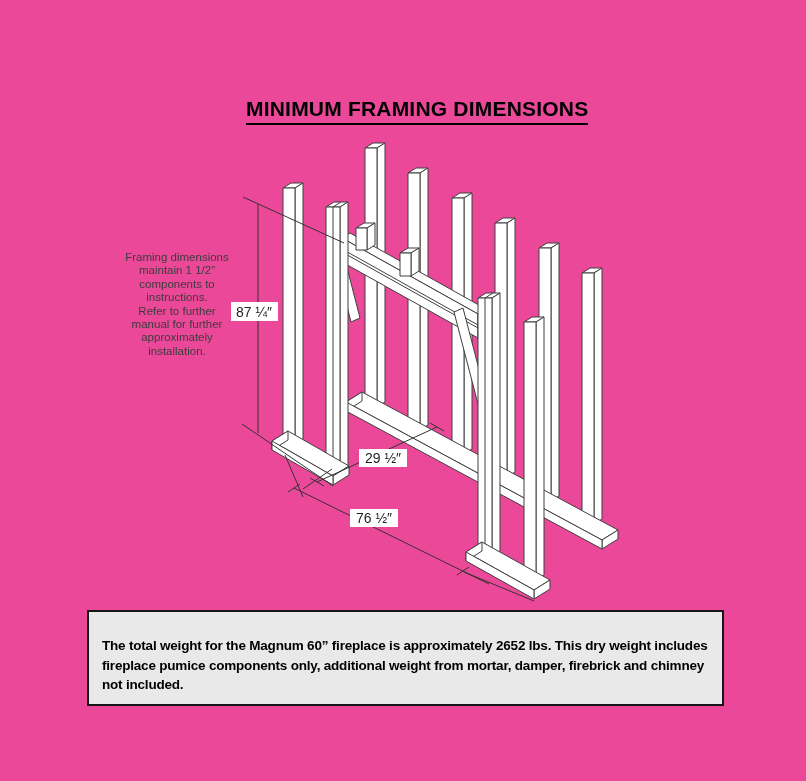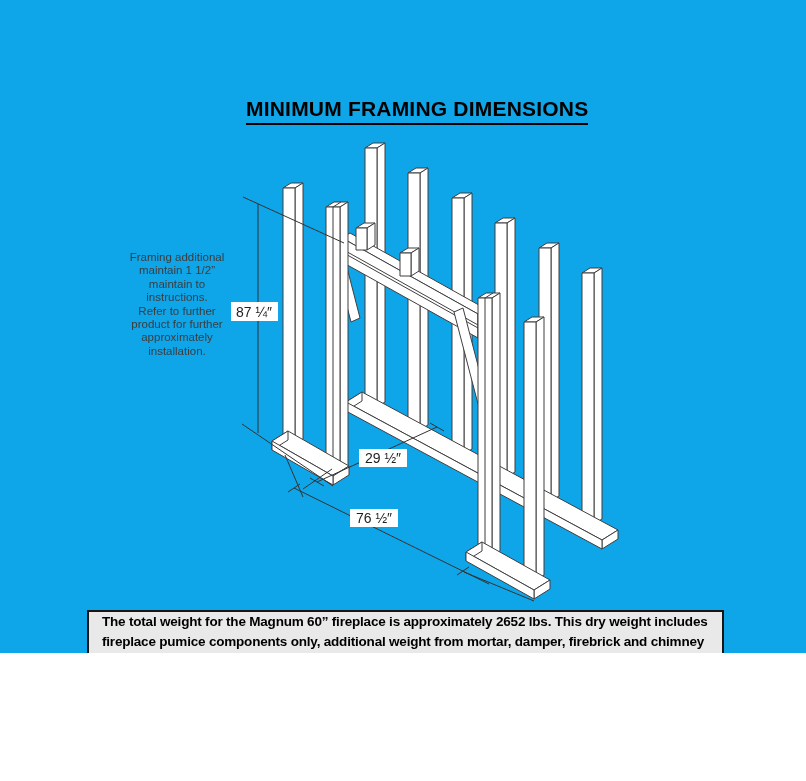--- a/index.html
+++ b/index.html
@@ -1,19 +1,19 @@
 <!DOCTYPE html>
 <html><head>
 <meta charset="utf-8">
 <style>
   html,body{margin:0;padding:0;background:#ffffff;}
   .page{
     position:relative;
-    width:806px;height:653px;
-    background:#0ea5e9;
+    width:806px;height:781px;
+    background:#ec4899;
     font-family:"Liberation Sans", sans-serif;
     overflow:hidden;
   }
   .title{
     position:absolute;
     left:246px;top:97px;
     font-size:21px;
     font-weight:bold;
     color:#000;
     letter-spacing:.2px;
@@ -43,45 +43,45 @@
     text-anchor:middle;
   }
   .weight-box{
     position:absolute;
     left:87px;top:610px;
     width:637px;
     box-sizing:border-box;
     min-height:80px;
     background:#e9e9e9;
     border:2px solid #161616;
-    padding:0 13px 9px 13px;
+    padding:24px 13px 9px 13px;
   }
   .weight-box p{
     margin:0;
     font-size:13.5px;
     line-height:19.5px;
     font-weight:bold;
     letter-spacing:-0.2px;
     color:#000;
   }
 </style>
 </head>
 <body>
 
 <div class="page">
 
   <div class="title">MINIMUM FRAMING DIMENSIONS</div>
 
   <div class="framing-note">
-    <div>Framing additional</div>
+    <div>Framing dimensions</div>
     <div>maintain 1 1/2”</div>
-    <div>maintain to</div>
+    <div>components to</div>
     <div>instructions.</div>
     <div>Refer to further</div>
-    <div>product for further</div>
+    <div>manual for further</div>
     <div>approximately</div>
     <div>installation.</div>
   </div>
 
   <svg class="diagram" width="806" height="781" viewBox="0 0 806 781">
     <g id="framing">
       <g id="rear-wall">
           <polygon points="365,148 373,143 385,143 377,148"></polygon>
           <polygon points="377,148 385,143 385,402 377,407"></polygon>
           <polygon points="365,148 377,148 377,407 365,407"></polygon>

